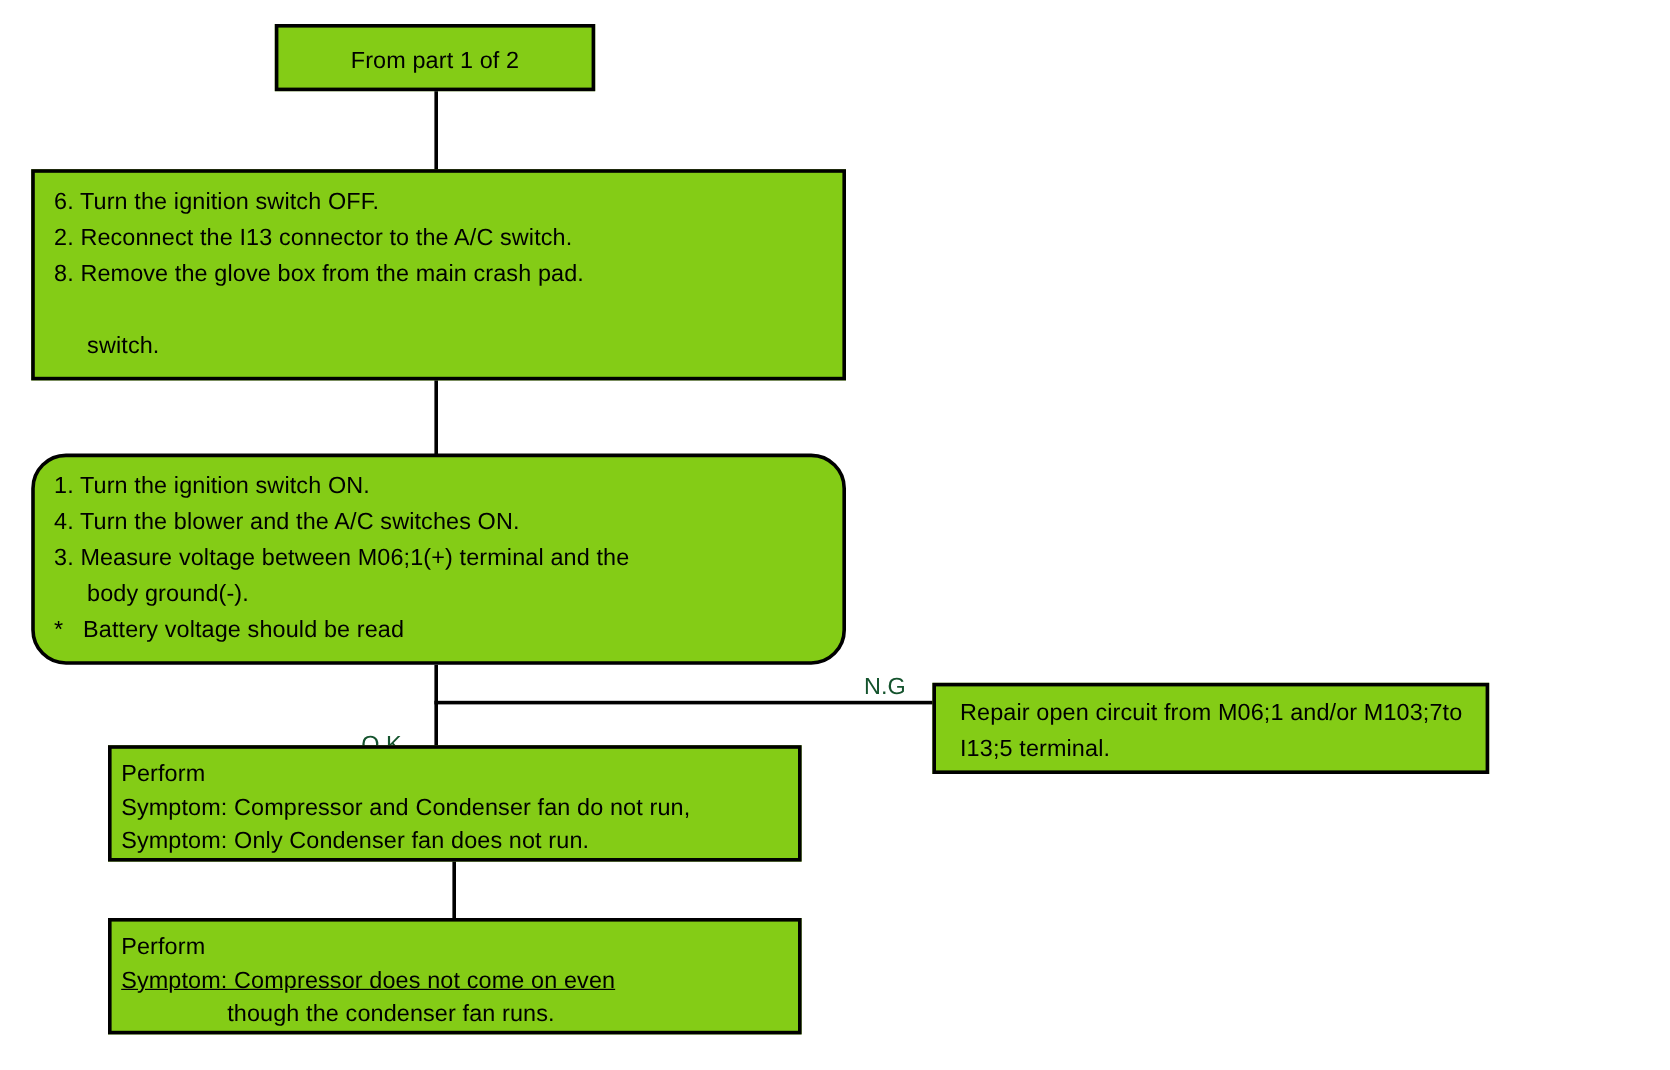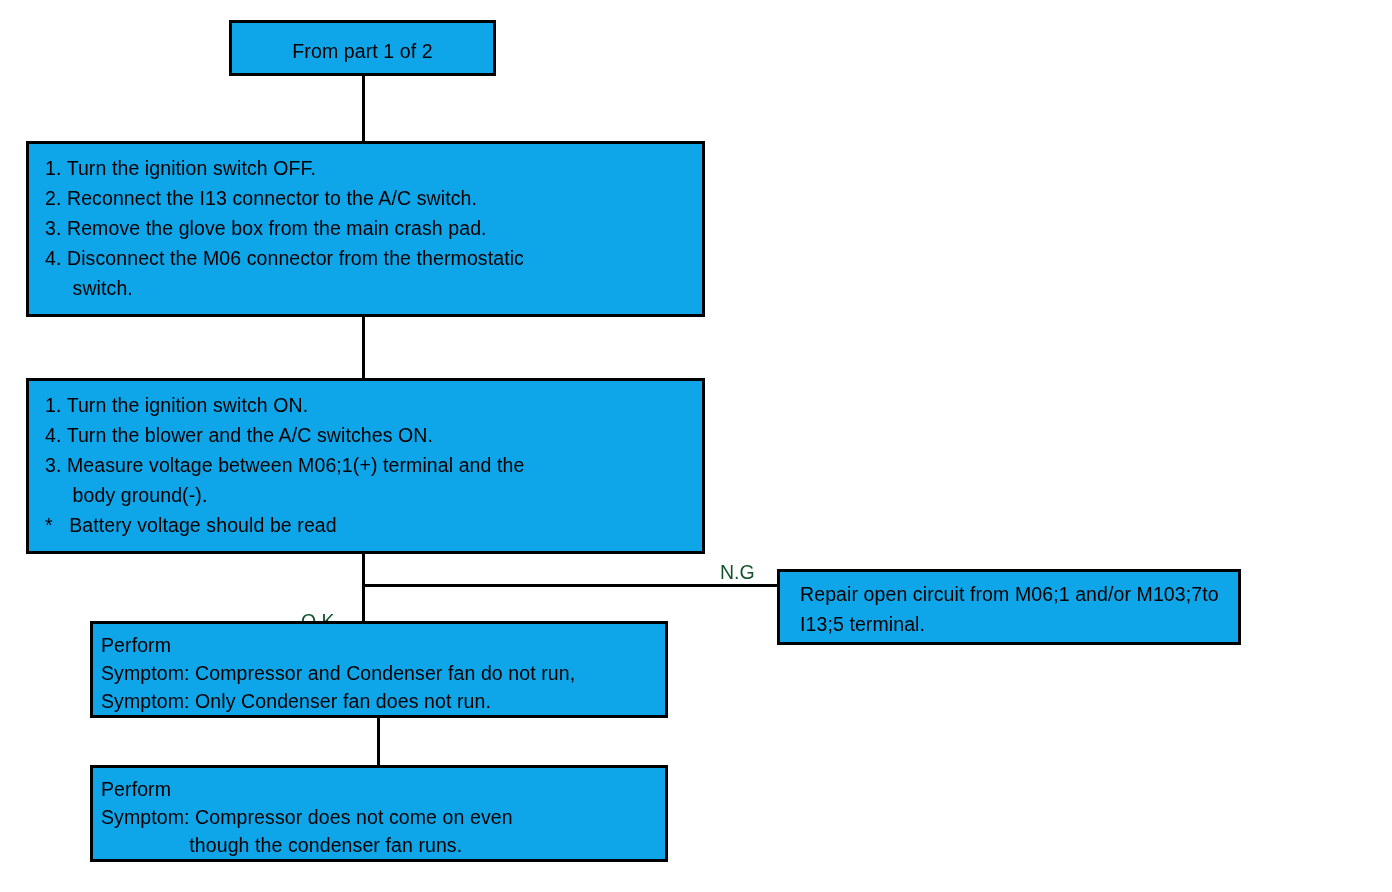--- a/index.html
+++ b/index.html
@@ -16,21 +16,21 @@
     position: relative;
     width: 1392px;
     height: 892px;
     background: #ffffff;
     overflow: hidden;
   }
   .box {
     position: absolute;
     box-sizing: border-box;
     border: 3px solid #000000;
-    background: #0ea5e9;
+    background: #84cc16;
   }
   .box-text {
     position: absolute;
     white-space: pre;
     font-size: 19.5px;
     line-height: 30px;
     color: #000000;
     letter-spacing: 0.1px;
   }
   .center-text {
@@ -61,30 +61,29 @@
 
 <div id="canvas">
 
   <div class="box" style="left:229px; top:20px; width:267px; height:56px;">
     <div class="box-text center-text" style="left:0; top:13px;">From part 1 of 2</div>
   </div>
 
   <div class="line-v" style="left:362px; top:76px; height:66px;"></div>
 
   <div class="box" style="left:26px; top:141px; width:679px; height:176px;">
-    <div class="box-text" style="left:16px; top:9px;">1. Turn the ignition switch OFF.</div>
+    <div class="box-text" style="left:16px; top:9px;">6. Turn the ignition switch OFF.</div>
     <div class="box-text" style="left:16px; top:39px;">2. Reconnect the I13 connector to the A/C switch.</div>
-    <div class="box-text" style="left:16px; top:69px;">3. Remove the glove box from the main crash pad.</div>
-    <div class="box-text" style="left:16px; top:99px;">4. Disconnect the M06 connector from the thermostatic</div>
+    <div class="box-text" style="left:16px; top:69px;">8. Remove the glove box from the main crash pad.</div>
     <div class="box-text" style="left:16px; top:129px;">     switch.</div>
   </div>
 
   <div class="line-v" style="left:362px; top:317px; height:62px;"></div>
 
-  <div class="box" style="left:26px; top:378px; width:679px; height:176px;">
+  <div class="box" style="left:26px; top:378px; width:679px; height:176px;border-radius:29px;">
     <div class="box-text" style="left:16px; top:9px;">1. Turn the ignition switch ON.</div>
     <div class="box-text" style="left:16px; top:39px;">4. Turn the blower and the A/C switches ON.</div>
     <div class="box-text" style="left:16px; top:69px;">3. Measure voltage between M06;1(+) terminal and the</div>
     <div class="box-text" style="left:16px; top:99px;">     body ground(-).</div>
     <div class="box-text" style="left:16px; top:129px;">*   Battery voltage should be read</div>
   </div>
 
   <div class="line-v" style="left:362px; top:554px; height:70px;"></div>
 
   <div class="line-h" style="left:362px; top:584px; width:417px;"></div>
@@ -101,17 +100,17 @@
   <div class="box" style="left:90px; top:621px; width:578px; height:97px;">
     <div class="box-text" style="left:8px; top:6px;">Perform</div>
     <div class="box-text" style="left:8px; top:62px;">Symptom: Only Condenser fan does not run.</div>
     <div class="box-text" style="left:8px; top:34px;">Symptom: Compressor and Condenser fan do not run,</div>
   </div>
 
   <div class="line-v" style="left:377px; top:718px; height:48px;"></div>
 
   <div class="box" style="left:90px; top:765px; width:578px; height:97px;">
     <div class="box-text" style="left:8px; top:6px;">Perform</div>
-    <div class="box-text" style="left:8px; top:34px;">Symptom: Compressor does not come on even</div>
+    <div class="box-text" style="left:8px; top:34px;text-decoration:underline;">Symptom: Compressor does not come on even</div>
     <div class="box-text" style="left:8px; top:62px;text-align:center;">                though the condenser fan runs.</div>
   </div>
 
 </div>
 
 </body></html>

